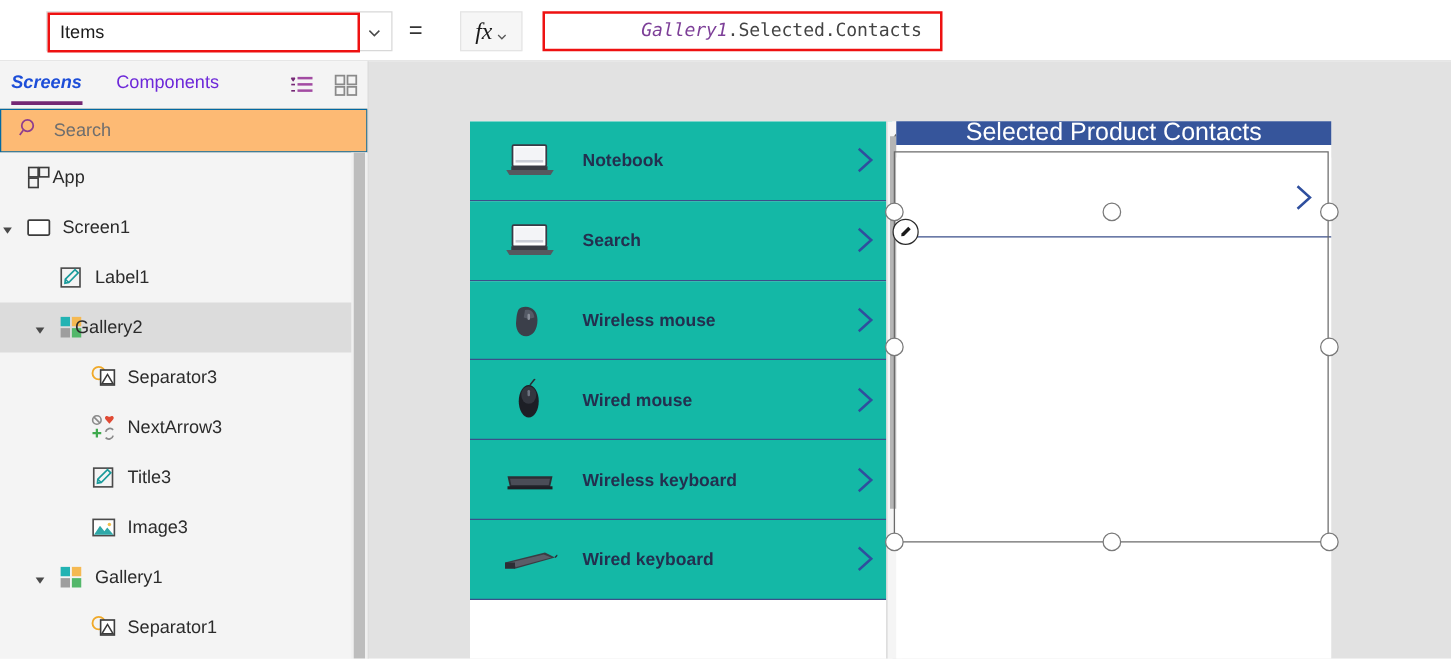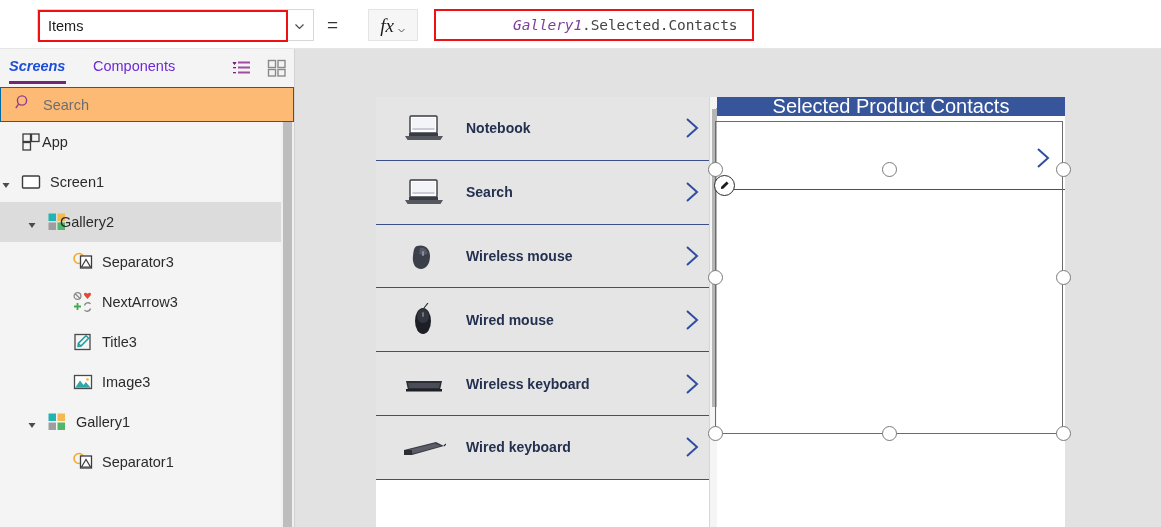--- a/index.html
+++ b/index.html
@@ -179,21 +179,21 @@
   
   .gallery1 {
     position: absolute; left: 81px; top: 48px;
     width: 338px; height: 436px;
     background: #ffffff;
     overflow: hidden;
   }
   .g1-item {
     position: relative;
     height: 63.8px;
-    background: #e5e5e5;
+    background: #14b8a6;
     border-bottom: 1px solid #3b4f8a;
   }
   .g1-thumb {
     position: absolute; left: 26px; top: 50%;
     transform: translateY(-50%);
     width: 44px; height: 34px;
   }
   .g1-label {
     position: absolute; left: 90px; top: 50%;
     transform: translateY(-50%);
@@ -363,20 +363,28 @@
         </div>
         <div class="tree-row">
           <span class="tw-arrow" style="left: 1px;"><svg width="10" height="10" viewBox="0 0 10 10">
               <path d="M1.5 3 L8.5 3 L5 8 Z" fill="#4a4a4a"></path>
             </svg></span>
           <span class="tw-icon" style="left: 20px;"><svg viewBox="0 0 22 22" width="22" height="22">
               <rect x="2.5" y="5" width="17" height="12" rx="1" fill="#ffffff" stroke="#3c3c3c" stroke-width="1.4"></rect>
             </svg></span>
           <span class="tw-label" style="left: 50px;">Screen1</span>
         </div>
+        <div class="tree-row">
+          <span class="tw-icon" style="left: 46px;"><svg viewBox="0 0 22 22" width="22" height="22">
+              <rect x="3" y="3.5" width="15" height="15" fill="none" stroke="#4a4a4a" stroke-width="1.3"></rect>
+              <path d="M6 15.5 L6.3 12.4 L14 4.7 L16.6 7.3 L9 15 Z" fill="none" stroke="#1a9b9b" stroke-width="1.4"></path>
+              <path d="M6.3 12.4 L9 15" stroke="#1a9b9b" stroke-width="1.2"></path>
+            </svg></span>
+          <span class="tw-label" style="left: 76px;">Label1</span>
+        </div>
         <div class="tree-row selected">
           <span class="tw-arrow" style="left: 27px;"><svg width="10" height="10" viewBox="0 0 10 10">
               <path d="M1.5 3 L8.5 3 L5 8 Z" fill="#4a4a4a"></path>
             </svg></span>
           <span class="tw-icon" style="left: 46px;"><svg viewBox="0 0 22 22" width="22" height="22">
               <rect x="2.5" y="2.5" width="7.5" height="7.5" fill="#22b3b3"></rect>
               <rect x="11.5" y="2.5" width="7.5" height="7.5" fill="#f5b952"></rect>
               <rect x="2.5" y="11.5" width="7.5" height="7.5" fill="#9e9e9e"></rect>
               <rect x="11.5" y="11.5" width="7.5" height="7.5" fill="#53b76a"></rect>
             </svg></span>

